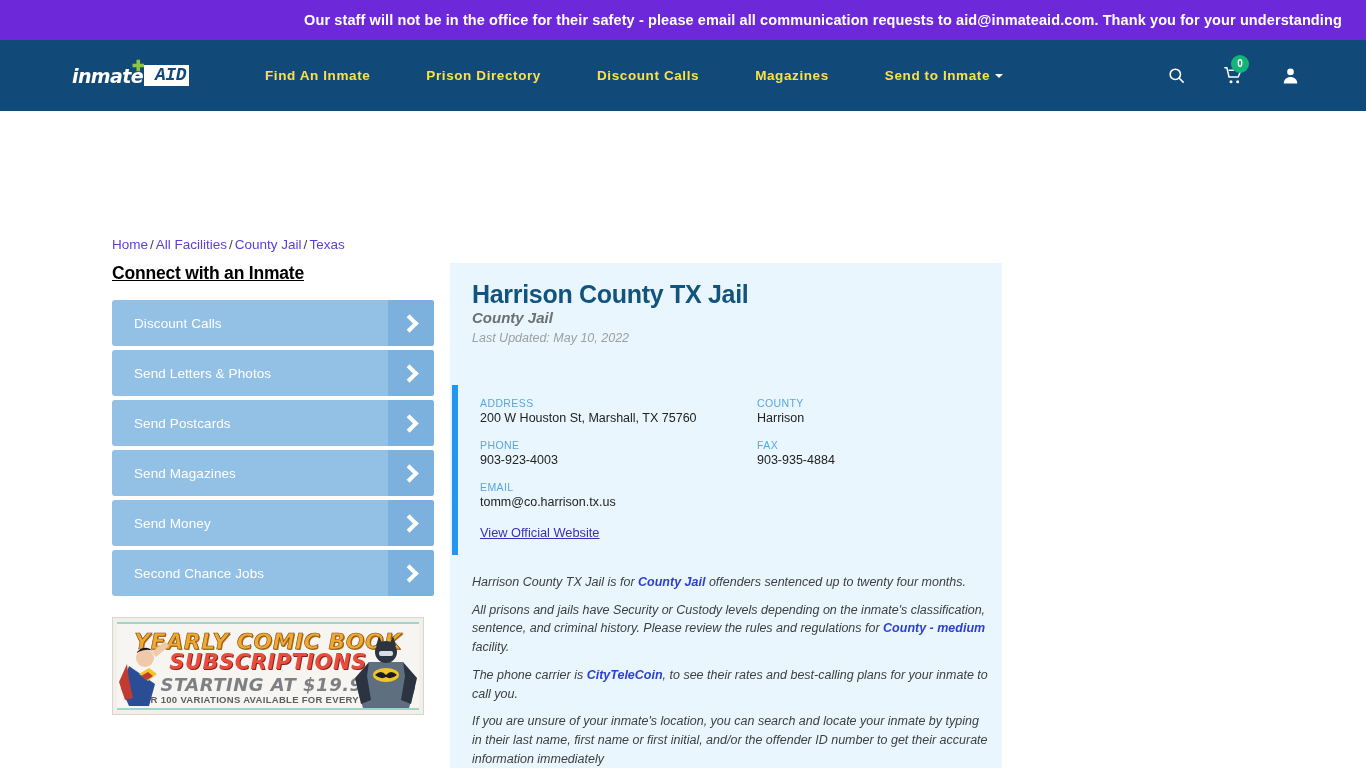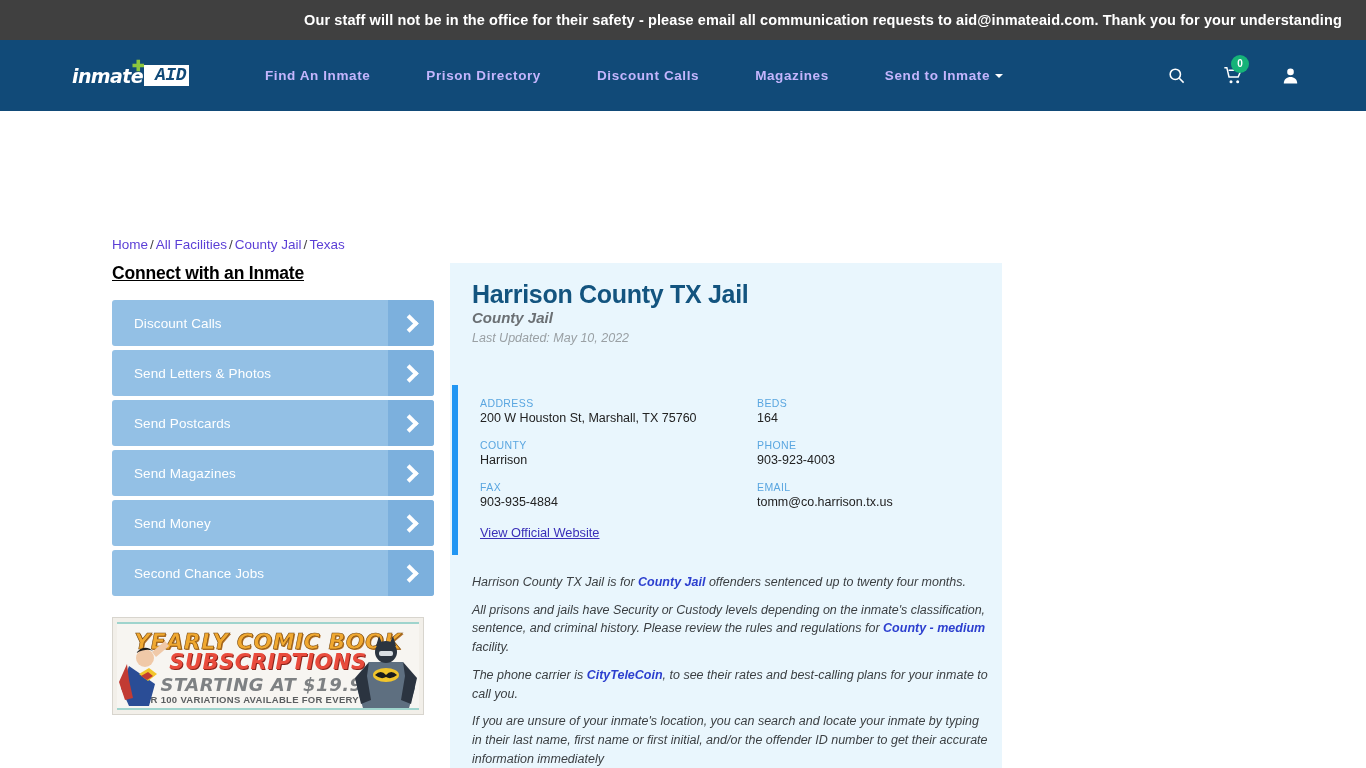--- a/index.html
+++ b/index.html
@@ -8,21 +8,21 @@
     width: 1366px; height: 768px;
     overflow: hidden;
     background: #ffffff;
     font-family: "Liberation Sans", sans-serif;
     color: #222;
   }
 
   
   .alert-banner {
     height: 40px;
-    background: #404040;
+    background: #6d28d9;
     color: #ffffff;
     display: flex;
     align-items: center;
     justify-content: center;
     overflow: hidden;
     white-space: nowrap;
   }
   .alert-banner .alert-text {
     font-size: 14.5px;
     font-weight: bold;
@@ -76,21 +76,21 @@
     line-height: 12px;
     font-weight: bold;
   }
 
   .nav-links {
     display: flex;
     align-items: center;
     margin-left: 76px;
   }
   .nav-link {
-    color: #c4b5fd;
+    color: #fde047;
     font-size: 13.5px;
     font-weight: bold;
     letter-spacing: .6px;
     text-decoration: none;
     margin-right: 56px;
     white-space: nowrap;
     cursor: pointer;
   }
   .nav-link:last-child { margin-right: 0; }
   .caret-down {
@@ -476,24 +476,20 @@
   <div class="main-panel">
     <div class="panel-title">Harrison County TX Jail</div>
     <div class="panel-sub">County Jail</div>
     <div class="panel-updated">Last Updated: May 10, 2022</div>
 
     <div class="info-box">
       <div class="info-grid">
         <div>
           <div class="info-k">ADDRESS</div>
           <div class="info-v">200 W Houston St, Marshall, TX 75760</div>
-        </div>
-        <div>
-          <div class="info-k">BEDS</div>
-          <div class="info-v">164</div>
         </div>
         <div>
           <div class="info-k">COUNTY</div>
           <div class="info-v">Harrison</div>
         </div>
         <div>
           <div class="info-k">PHONE</div>
           <div class="info-v">903-923-4003</div>
         </div>
         <div>

